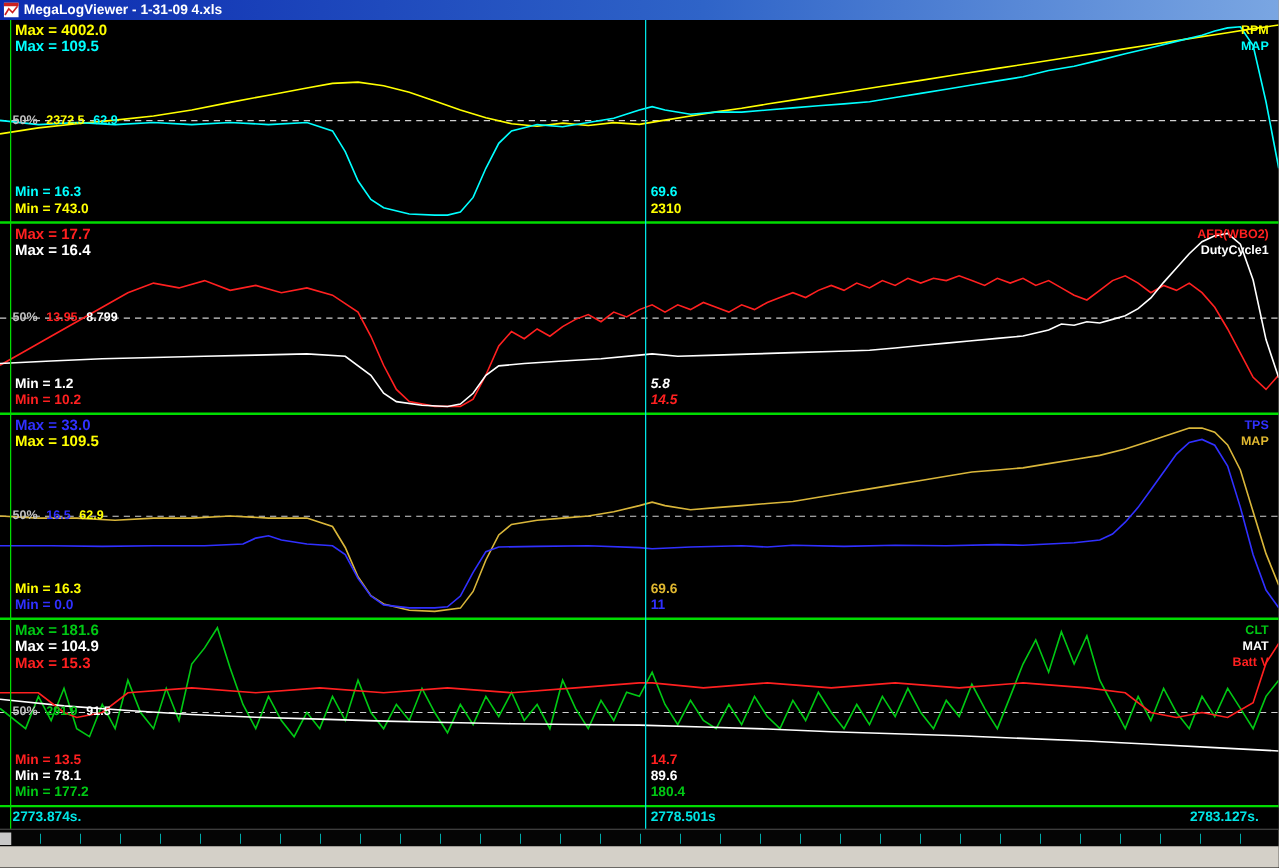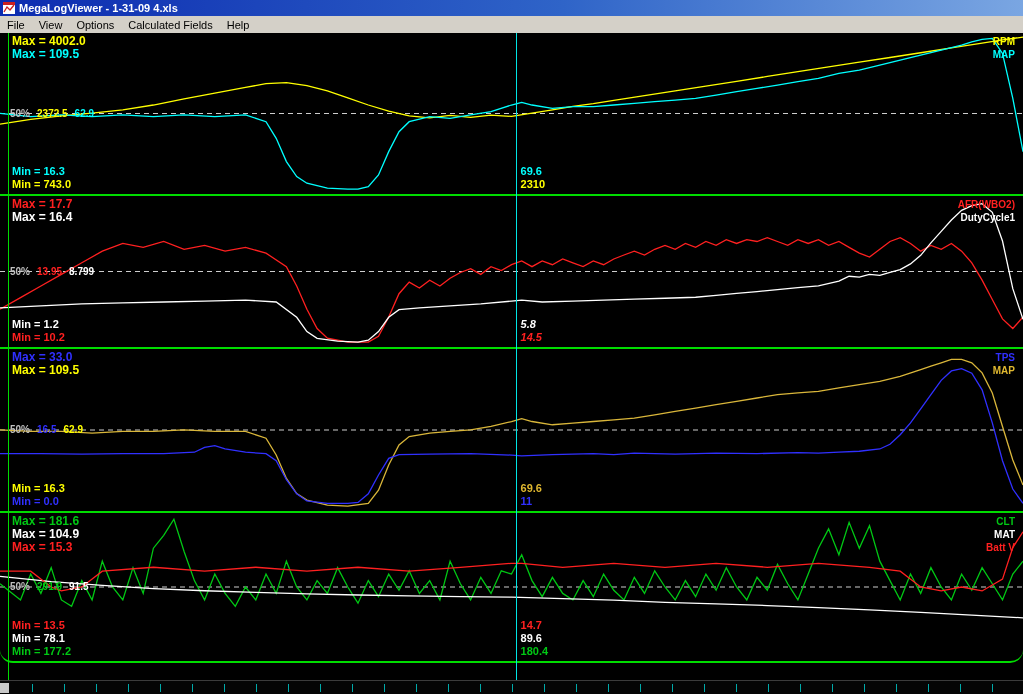--- a/index.html
+++ b/index.html
@@ -39,27 +39,20 @@
     <span class="app-icon" style="display:inline-flex">
       <svg width="12" height="12">
         <rect width="12" height="12" fill="#ffffff"></rect>
         <rect width="12" height="3" fill="#cc2020"></rect>
         <path d="M1 10 L4 5 L7 8 L11 3" stroke="#cc2020" stroke-width="1.3" fill="none"></path>
       </svg>
     </span>
     <span class="title-text">MegaLogViewer - 1-31-09 4.xls</span>
   </div>
 
-  <div class="menubar">
-    <span class="menu-item">File</span>
-    <span class="menu-item">View</span>
-    <span class="menu-item">Options</span>
-    <span class="menu-item">Calculated Fields</span>
-    <span class="menu-item">Help</span>
-  </div>
 
   <div class="chart-area">
     <div class="panel" style="height: 163px;">
         <svg viewBox="0 0 1023 163" preserveAspectRatio="none">
           <line x1="0" x2="1023" y1="81.5" y2="81.5" stroke="#d0d0d0" stroke-width="1" stroke-dasharray="5 4"></line>
           <polyline points="0.0,92.2 30.7,87.4 61.4,84.0 92.1,81.1 122.8,77.8 153.4,72.9 184.1,66.7 214.8,60.9 245.5,55.1 266.0,51.3 286.4,50.3 306.9,53.2 327.4,58.5 347.8,65.7 368.3,72.9 388.7,79.2 409.2,84.0 429.7,86.0 450.1,83.5 470.6,85.5 491.0,83.1 511.5,84.5 532.0,81.1 552.4,77.8 572.9,74.4 593.3,71.5 613.8,68.1 644.5,63.3 675.2,58.5 705.9,53.7 736.6,48.9 767.3,44.0 797.9,39.2 828.6,34.4 859.3,29.6 890.0,24.8 920.7,20.0 951.4,15.1 982.1,10.3 1002.5,7.0 1023.0,4.1" fill="none" stroke="#ffff00" stroke-width="1.3"></polyline>
           <polyline points="0.0,81.3 30.7,84.7 61.4,83.0 92.1,84.7 122.8,83.0 153.4,84.7 184.1,83.0 214.8,84.7 245.5,83.0 266.0,89.8 276.2,106.6 286.4,130.2 296.7,145.3 306.9,152.1 327.4,157.1 347.8,158.0 358.0,158.0 368.3,155.5 378.5,143.7 388.7,120.1 399.0,99.9 409.2,89.8 429.7,84.7 450.1,86.4 470.6,83.0 491.0,79.6 511.5,72.9 521.7,70.2 532.0,72.9 552.4,76.3 572.9,74.6 593.3,74.6 613.8,72.9 634.3,71.2 654.7,69.5 675.2,67.9 695.6,66.2 716.1,62.8 736.6,59.4 757.0,56.1 777.5,52.7 797.9,49.3 818.4,46.0 838.9,40.9 859.3,37.5 879.8,32.5 900.2,27.4 920.7,22.4 941.2,17.3 961.6,12.3 971.8,8.9 982.1,6.4 992.3,5.5 1002.5,20.7 1012.8,66.2 1023.0,120.1" fill="none" stroke="#00ffff" stroke-width="1.3"></polyline>
         </svg>
         <div class="max-stack">
           <div style="color: rgb(255, 255, 0);">Max = 4002.0</div>
@@ -120,21 +113,21 @@
         <div class="legend-stack">
           <div style="color: rgb(48, 48, 255);">TPS</div>
           <div style="color: rgb(224, 184, 48);">MAP</div>
         </div>
         <div class="cursor-stack" style="left: calc(50.4% + 5px);">
           <div style="color: rgb(224, 184, 48);">69.6</div>
           <div style="color: rgb(48, 48, 255);">11</div>
         </div>
         <div class="mid-row"><span style="color: rgb(192, 192, 192);">50%</span><span style="color: rgb(48, 48, 255);">16.5</span><span style="color: rgb(255, 255, 0);">62.9</span></div>
       </div>
-    <div class="panel" style="height: 150px; border-radius: 13px;">
+    <div class="panel" style="height: 150px;">
         <svg viewBox="0 0 1023 150" preserveAspectRatio="none">
           <line x1="0" x2="1023" y1="75.0" y2="75.0" stroke="#d0d0d0" stroke-width="1" stroke-dasharray="5 4"></line>
           <polyline points="0.0,71.7 20.5,88.1 30.7,61.9 40.9,81.5 51.2,55.4 61.4,88.1 71.6,94.6 81.8,68.5 92.1,88.1 102.3,48.8 112.5,75.0 122.8,88.1 133.0,55.4 143.2,81.5 153.4,35.7 163.7,22.6 173.9,6.3 184.1,39.0 194.4,68.5 204.6,88.1 214.8,61.9 225.1,81.5 235.3,94.6 245.5,75.0 255.8,88.1 266.0,61.9 276.2,81.5 286.4,48.8 296.7,75.0 306.9,88.1 317.1,68.5 327.4,81.5 337.6,55.4 347.8,75.0 358.0,91.4 368.3,68.5 378.5,84.8 388.7,61.9 399.0,78.3 409.2,58.6 419.4,81.5 429.7,68.5 439.9,88.1 450.1,48.8 460.4,71.7 470.6,88.1 480.8,65.2 491.0,81.5 501.3,58.6 511.5,61.9 521.7,42.3 532.0,68.5 542.2,84.8 552.4,65.2 562.7,81.5 572.9,88.1 583.1,68.5 593.3,84.8 603.6,61.9 613.8,78.3 624.0,88.1 634.3,65.2 644.5,81.5 654.7,58.6 665.0,75.0 675.2,88.1 685.4,68.5 695.6,84.8 705.9,61.9 716.1,78.3 726.3,55.4 736.6,75.0 746.8,88.1 757.0,65.2 767.3,78.3 777.5,52.1 787.7,71.7 797.9,88.1 808.2,61.9 818.4,35.7 828.6,16.1 838.9,42.3 849.1,9.5 859.3,35.7 869.5,12.8 879.8,48.8 890.0,68.5 900.2,88.1 910.5,61.9 920.7,81.5 930.9,55.4 941.2,75.0 951.4,88.1 961.6,61.9 971.8,78.3 982.1,55.4 992.3,71.7 1002.5,88.1 1012.8,61.9 1023.0,48.8" fill="none" stroke="#00c814" stroke-width="1.3"></polyline>
           <polyline points="0.0,64.3 51.2,69.6 102.3,73.4 153.4,76.6 204.6,78.8 255.8,80.4 306.9,82.0 358.0,83.1 409.2,84.1 460.4,84.7 511.5,85.2 562.7,86.8 613.8,88.4 665.0,90.6 716.1,92.2 767.3,93.8 818.4,96.0 869.5,98.1 920.7,100.8 971.8,103.5 1023.0,106.2" fill="none" stroke="#ffffff" stroke-width="1.3"></polyline>
           <polyline points="0.0,59.0 30.7,59.0 51.2,75.0 61.4,79.0 81.8,75.0 102.3,59.0 153.4,55.0 204.6,59.0 255.8,55.0 306.9,59.0 358.0,55.0 409.2,59.0 460.4,55.0 511.5,51.0 521.7,51.0 562.7,55.0 613.8,51.0 665.0,55.0 716.1,51.0 767.3,55.0 818.4,51.0 869.5,55.0 900.2,59.0 920.7,75.0 941.2,79.0 961.6,75.0 982.1,79.0 1002.5,67.0 1012.8,35.0 1023.0,19.0" fill="none" stroke="#ff2020" stroke-width="1.3"></polyline>
         </svg>
         <div class="max-stack">
           <div style="color: rgb(0, 200, 20);">Max = 181.6</div>
           <div style="color: rgb(255, 255, 255);">Max = 104.9</div>
           <div style="color: rgb(255, 32, 32);">Max = 15.3</div>
@@ -150,20 +143,25 @@
           <div style="color: rgb(255, 32, 32);">Batt V</div>
         </div>
         <div class="cursor-stack" style="left: calc(50.4% + 5px);">
           <div style="color: rgb(255, 32, 32);">14.7</div>
           <div style="color: rgb(255, 255, 255);">89.6</div>
           <div style="color: rgb(0, 200, 20);">180.4</div>
         </div>
         <div class="mid-row"><span style="color: rgb(192, 192, 192);">50%</span><span style="color: rgb(0, 200, 20);">291.9</span><span style="color: rgb(255, 255, 255);">91.5</span></div>
       </div>
 
+    <div class="time-axis">
+      <span class="t-left">2773.874s.</span>
+      <span class="t-center" style="left: calc(50.4% + 5px);">2778.501s</span>
+      <span class="t-right">2783.127s.</span>
+    </div>
 
     <div class="cursor-line" style="left: 50.4%;"></div>
     <div class="green-edge"></div>
   </div>
 
   <div class="scroll-strip">
     <div class="strip-thumb"></div>
     <div class="ticks"></div>
   </div>
 

